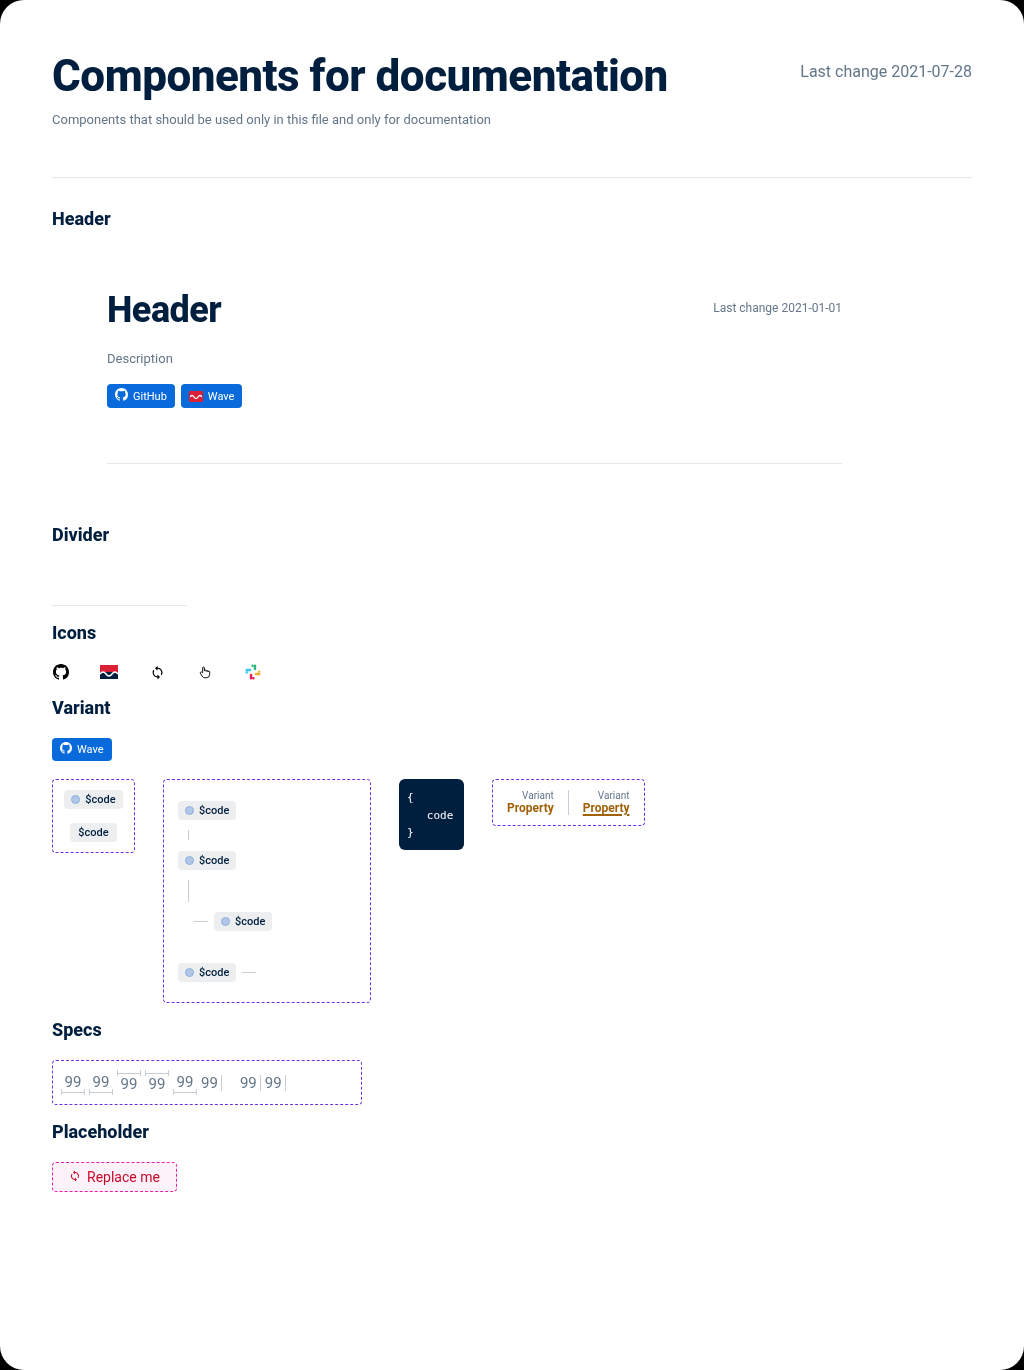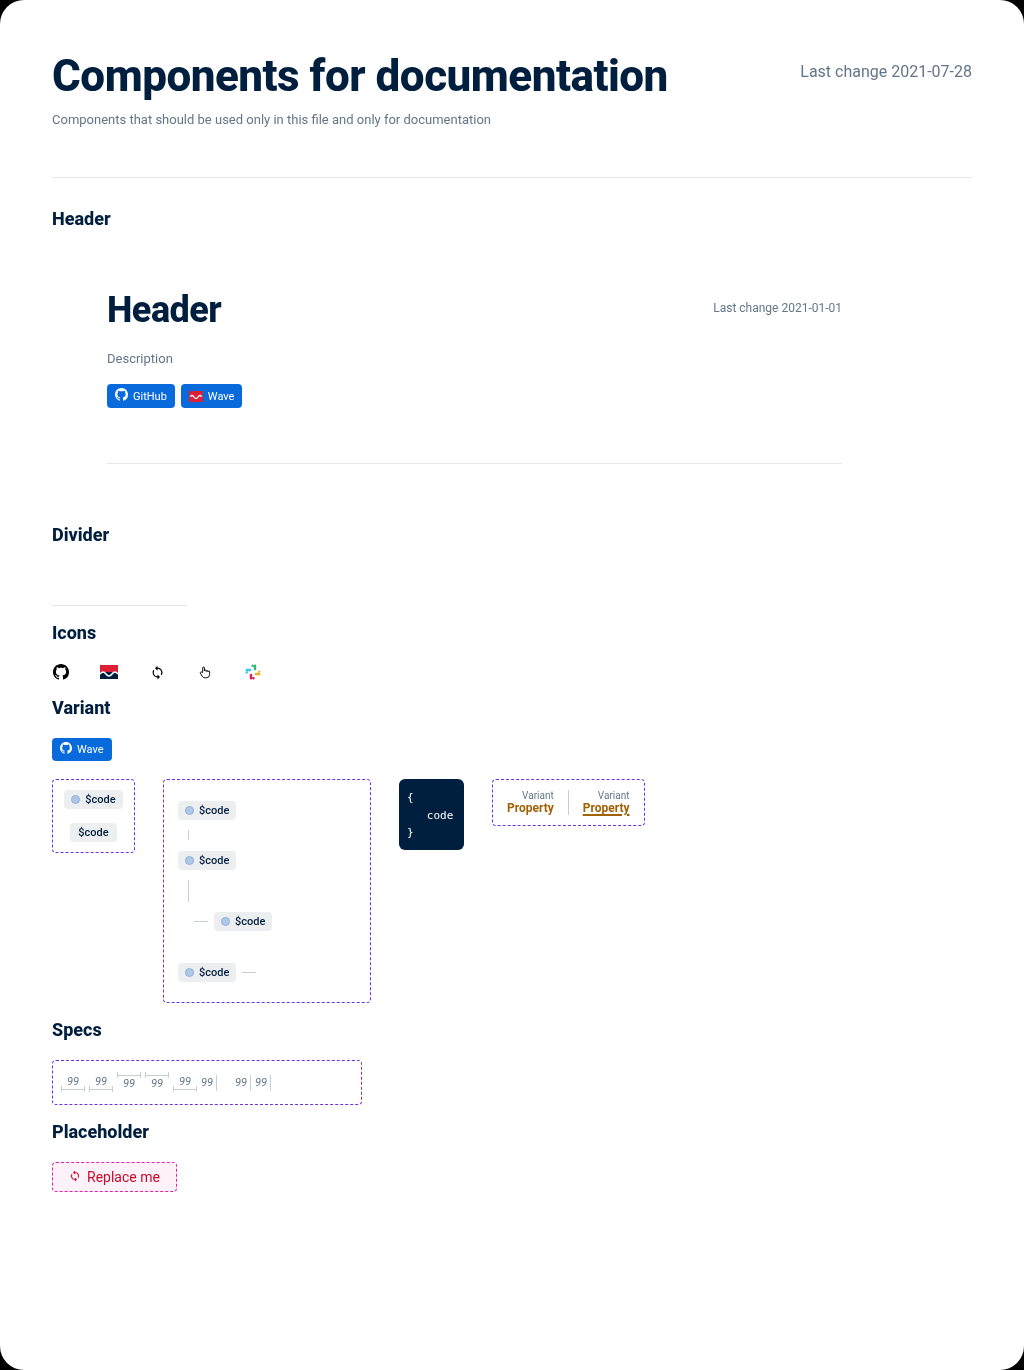--- a/index.html
+++ b/index.html
@@ -85,21 +85,21 @@
   .specs-box {
     border: 1px dashed #6D30E7; border-radius: 4px; width: 310px; height: 45px;
     display: flex; align-items: center; gap: 4px; padding: 6px 8px; position: relative;
   }
   .spec-item { display: flex; flex-direction: column; align-items: center; font-size: 9px; color: #637689; gap: 1px; position: relative; }
   .spec-line { width: 24px; height: 1px; background: #C6CDD4; position: relative; }
   .spec-line::before, .spec-line::after { content:''; position:absolute; width:1px; height:6px; background:#C6CDD4; top:-3px; }
   .spec-line::before { left:0; }
   .spec-line::after { right:0; }
   .spec-vline { width:1px; height:16px; background:#C6CDD4; }
-  .spec-num { font-size: 11px; color: #637689; font-style: italic; }
+  .spec-num { font-size: 15px; color: #637689; }
   .spec-top .spec-num { order: -1; }
 
   
   .placeholder-box {
     border: 1px dashed #E61EAD; border-radius: 4px; background: #FDF2FA;
     display: inline-flex; align-items: center; gap: 6px;
     padding: 6px 16px; font-size: 14px; color: #CA0928;
   }
 
   

